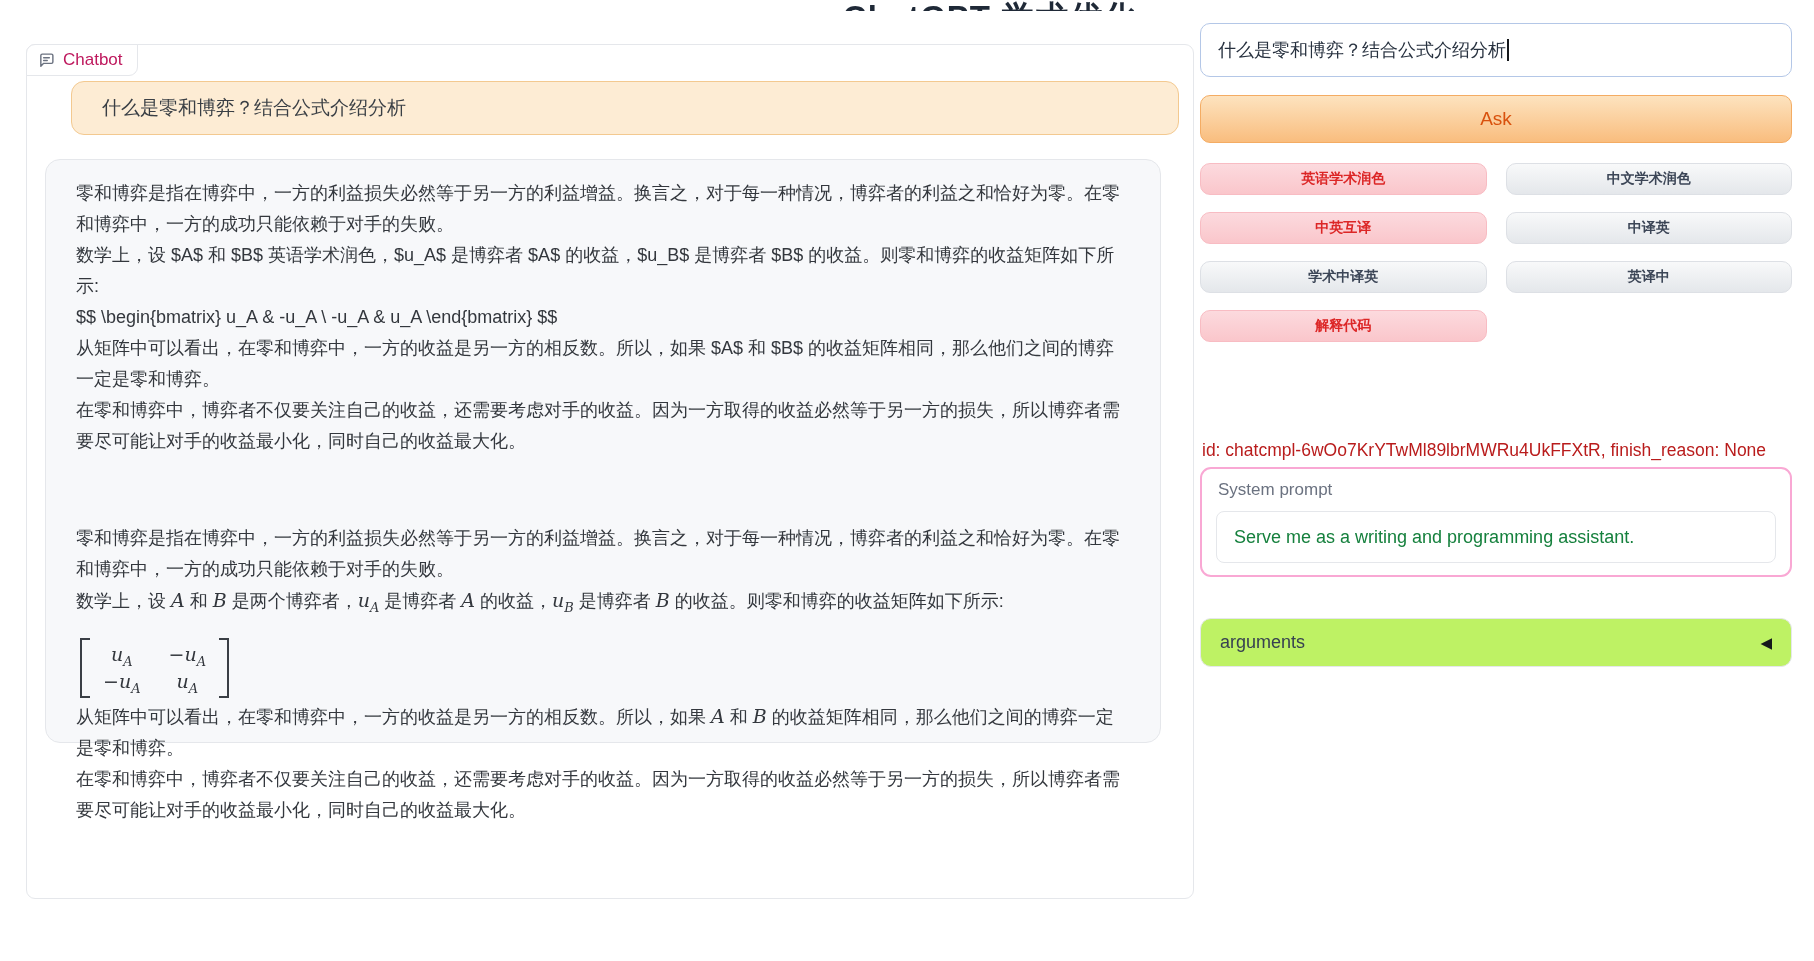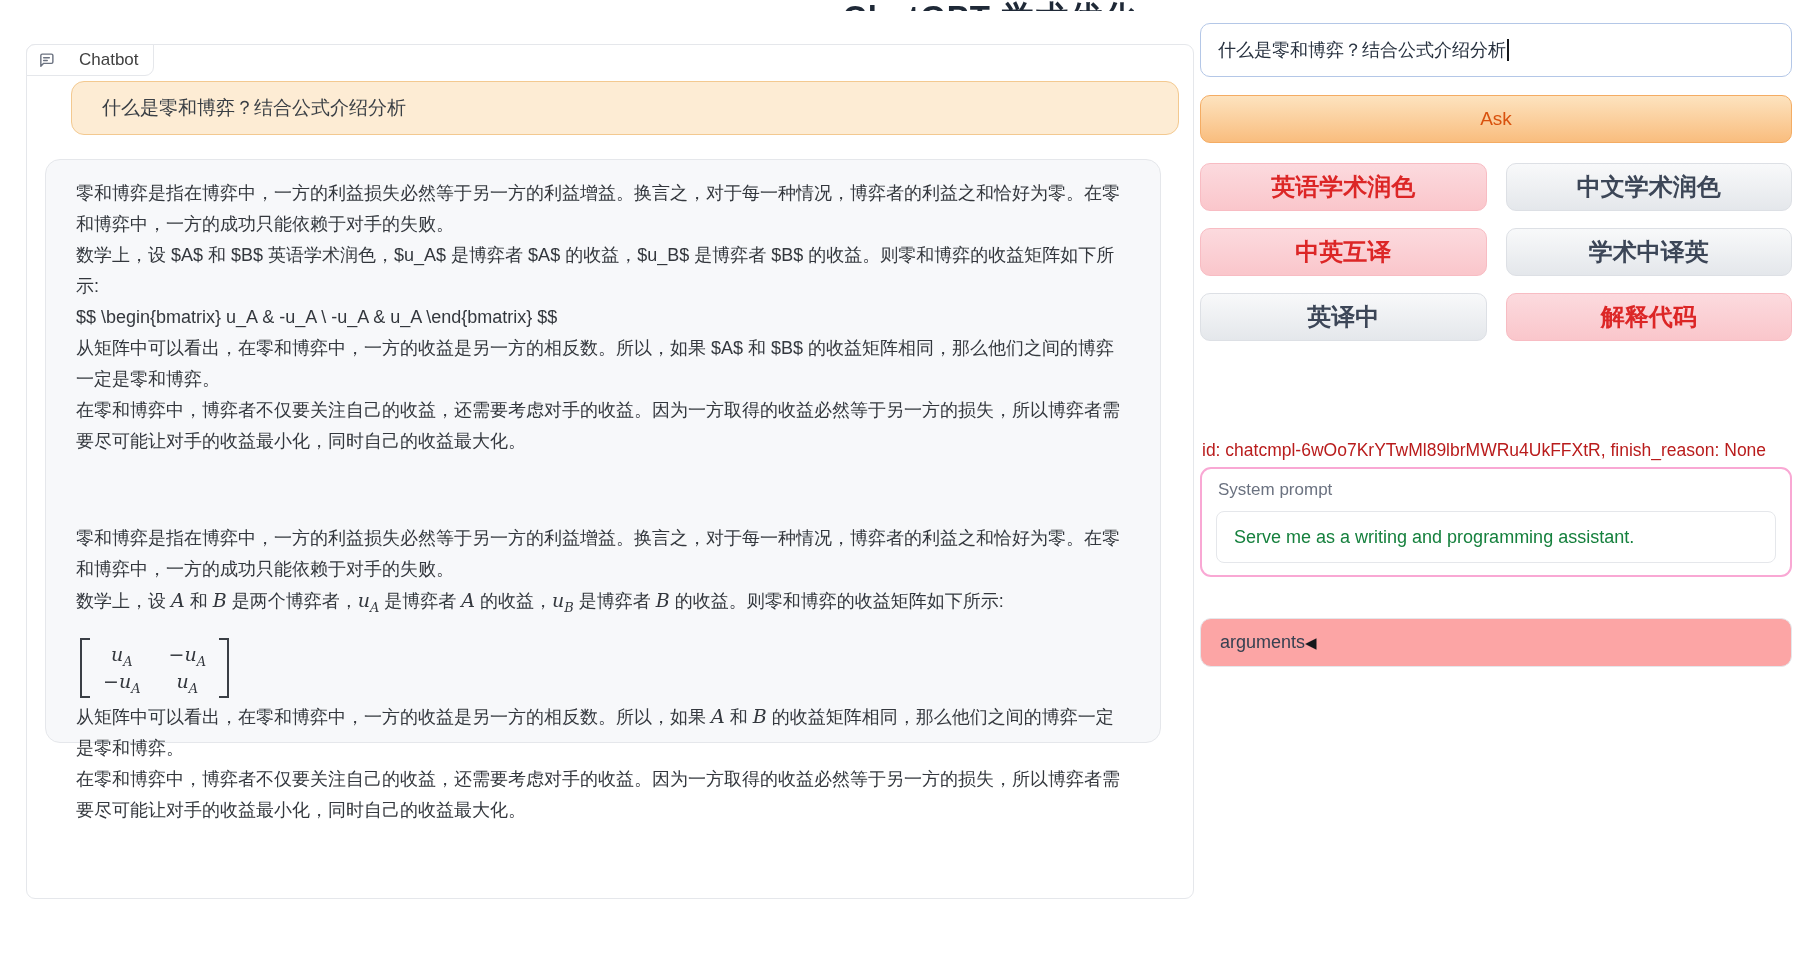--- a/index.html
+++ b/index.html
@@ -9,23 +9,23 @@
     font-family:"Liberation Sans","DejaVu Sans",sans-serif;
     -webkit-font-smoothing:antialiased;
   }
   
   .clipped-title{position:absolute;left:830px;top:0;width:320px;height:11px;overflow:hidden;margin:0;text-align:center}
   .clipped-title span{display:inline-block;margin-top:-30px;font-size:33px;font-weight:700;color:#1f2937;letter-spacing:1px}
 
   
   .chat-panel{position:absolute;left:26px;top:44px;width:1168px;height:855px;
     border:1px solid #e5e7eb;border-radius:9px;background:#fff;box-sizing:border-box}
-  .chat-label{position:absolute;top:-1px;left:-1px;display:flex;align-items:center;gap:24px;
+  .chat-label{position:absolute;top:-1px;left:-1px;display:flex;align-items:center;gap:8px;
     padding:5px 14px 5px 11px;border:1px solid #e5e7eb;border-radius:9px 0 9px 0;background:#fff;
-    color:#404040;font-size:17px;line-height:20px}
+    color:#be185d;font-size:17px;line-height:20px}
   .chat-label svg{display:block}
   .msg{position:absolute;box-sizing:border-box}
   .msg.user{left:44px;top:36px;width:1108px;height:54px;background:#fdecd4;border:1.5px solid #f3c990;
     border-radius:13px;display:flex;align-items:center;padding:0 30px;font-size:19px;color:#3a3f45}
   .msg.bot{left:18px;top:114px;width:1116px;height:584px;background:#f7f8fa;border:1.5px solid #e5e7eb;
     border-radius:15px;padding:18px 30px;font-size:18px;line-height:31px;color:#33373d}
   .chat-p{margin:0}
   .block-gap{height:66px}
   .math{font-family:"DejaVu Serif","Liberation Serif",serif;font-style:italic;font-size:19px}
   .math sub{font-size:0.68em;line-height:0}
@@ -40,33 +40,33 @@
   .controls{position:absolute;left:1200px;top:0;width:592px;height:961px}
   .prompt-input{position:absolute;top:23px;left:0;width:100%;height:54px;box-sizing:border-box;
     border:1.5px solid #b4c7e7;border-radius:10px;background:#fff;display:flex;align-items:center;
     padding:0 17px;font-size:18px;color:#27313f;cursor:text}
   .caret{display:inline-block;width:1.5px;height:22px;background:#15181c;margin-left:1px}
   .ask-btn{position:absolute;top:95px;left:0;width:100%;height:48px;border:1px solid #f4ac63;border-radius:10px;
     background:linear-gradient(180deg,#fde3bf 0%,#f9bd7e 100%);
     font-size:19px;font-weight:400;color:#d9510d;cursor:pointer;font-family:inherit}
   .btn-grid{position:absolute;top:163px;left:0;width:100%;display:grid;grid-template-columns:1fr 1fr;
     column-gap:19px;row-gap:17px}
-  .fn-btn{height:48px;border-radius:10px;font-size:24px;font-weight:700;cursor:pointer;font-family:inherit}
+  .fn-btn{height:32px;border-radius:10px;font-size:14px;font-weight:700;cursor:pointer;font-family:inherit}
   .fn-btn.gray{background:linear-gradient(180deg,#f8f9fa 0%,#e4e7eb 100%);border:1px solid #dde0e5;color:#3c4657}
   .fn-btn.pink{background:linear-gradient(180deg,#fcdade 0%,#fac6cb 100%);border:1px solid #f8bcc3;color:#dc2626}
   .status-line{position:absolute;top:440px;left:2px;font-size:17.5px;color:#b91c1c;white-space:nowrap}
   .sys-panel{position:absolute;top:467px;left:0;width:100%;height:110px;box-sizing:border-box;
     border:2px solid #f9a8d4;border-radius:11px;background:#fff}
   .sys-label{margin:11px 0 0 16px;font-size:17px;color:#6b7280}
   .sys-box{position:absolute;left:14px;right:14px;top:42px;height:52px;box-sizing:border-box;
     border:1px solid #e5e7eb;border-radius:8px;display:flex;align-items:center;
     padding:0 17px;font-size:18px;color:#15803d;background:#fff;cursor:text}
   .accordion{position:absolute;top:618px;left:0;width:100%;height:49px;box-sizing:border-box;
-    border:1px solid #e5e7eb;border-radius:11px;background:#fca5a5;display:flex;align-items:center;
-    padding:0 19px;font-size:18px;color:#374151;cursor:pointer}
+    border:1px solid #e5e7eb;border-radius:11px;background:#bef264;display:flex;align-items:center;
+    justify-content:space-between;padding:0 19px;font-size:18px;color:#374151;cursor:pointer}
   .acc-arrow{font-size:15px;color:#15181c}
 </style>
 </head>
 <body>
 
 <div>
 
   <h1 class="clipped-title"><span>ChatGPT 学术优化</span></h1>
 
   <section class="chat-panel">
@@ -113,20 +113,21 @@
       <span>什么是零和博弈？结合公式介绍分析</span>
         <span class="caret"></span>
     </div>
 
     <button class="ask-btn">Ask</button>
 
     <div class="btn-grid" id="btn-grid">
         <button class="fn-btn pink">英语学术润色</button>
         <button class="fn-btn gray">中文学术润色</button>
         <button class="fn-btn pink">中英互译</button>
+        <button class="fn-btn gray">中译英</button>
         <button class="fn-btn gray">学术中译英</button>
         <button class="fn-btn gray">英译中</button>
         <button class="fn-btn pink">解释代码</button>
       </div>
 
     <div class="status-line">id: chatcmpl-6wOo7KrYTwMl89lbrMWRu4UkFFXtR, finish_reason: None</div>
 
     <div class="sys-panel">
       <div class="sys-label">System prompt</div>
       <div class="sys-box">

